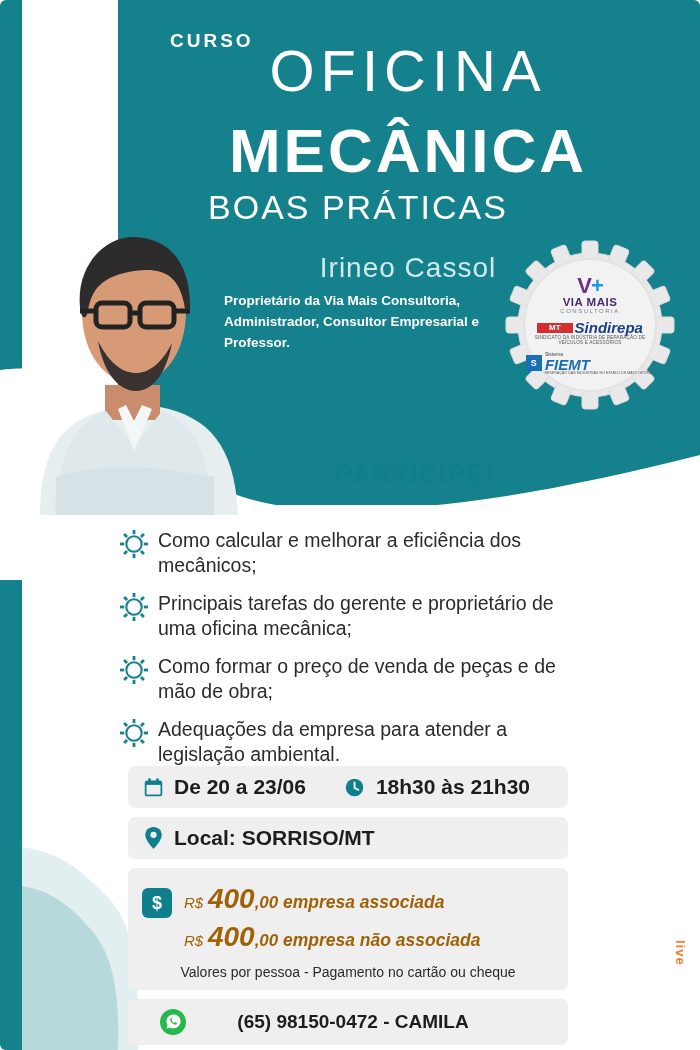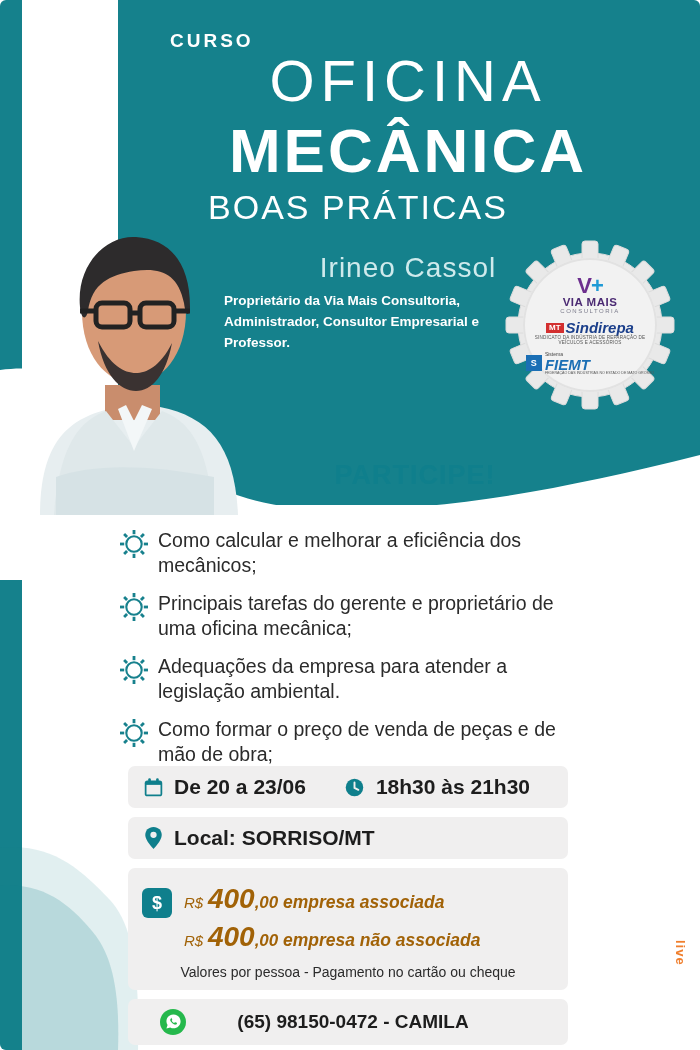--- a/index.html
+++ b/index.html
@@ -62,21 +62,21 @@
     left: 170px;
     top: 30px;
     color: #ffffff;
     font-size: 19px;
     font-weight: bold;
     letter-spacing: 3px;
   }
   .title-1 {
     position: absolute;
     left: 0;
-    top: 51px;
+    top: 41px;
     width: 700px;
     text-align: center;
     padding-left: 116px;
     box-sizing: border-box;
     color: #ffffff;
     font-size: 58px;
     letter-spacing: 6px;
     font-weight: 300;
     line-height: 1.05;
   }
@@ -191,21 +191,21 @@
     text-align: center;
     line-height: 1;
     margin-top: 2px;
   }
   .logo-sind .mt {
     display: inline-block;
     background: #d32f2f;
     color: #fff;
     font-size: 8px;
     font-weight: bold;
-    padding: 1px 3px;
+    padding: 1px 12px;
     vertical-align: middle;
   }
   .logo-sind .sname {
     display: inline-block;
     color: #1b3f8b;
     font-size: 15px;
     font-weight: bold;
     font-style: italic;
     vertical-align: middle;
     margin-left: 2px;
@@ -528,40 +528,40 @@
           <rect x="18" y="0" width="4" height="6"></rect>
             <rect x="18" y="34" width="4" height="6"></rect>
           <rect x="0" y="18" width="6" height="4"></rect>
             <rect x="34" y="18" width="6" height="4"></rect>
           <rect x="18" y="0" width="4" height="6" transform="rotate(45 20 20)"></rect>
           <rect x="18" y="34" width="4" height="6" transform="rotate(45 20 20)"></rect>
           <rect x="0" y="18" width="6" height="4" transform="rotate(45 20 20)"></rect>
           <rect x="34" y="18" width="6" height="4" transform="rotate(45 20 20)"></rect>
         </g>
       </svg>
-      <div class="bullet-text">Adequações da empresa para atender a legislação ambiental.</div>
+      <div class="bullet-text">Como formar o preço de venda de peças e de mão de obra;</div>
     </div>
 
     <div class="bullet-row">
       <svg class="gear-bullet" viewBox="0 0 40 40">
         <g fill="none" stroke="#17818d" stroke-width="3">
           <circle cx="20" cy="20" r="11"></circle>
         </g>
         <g fill="#17818d">
           <rect x="18" y="0" width="4" height="6"></rect>
             <rect x="18" y="34" width="4" height="6"></rect>
           <rect x="0" y="18" width="6" height="4"></rect>
             <rect x="34" y="18" width="6" height="4"></rect>
           <rect x="18" y="0" width="4" height="6" transform="rotate(45 20 20)"></rect>
           <rect x="18" y="34" width="4" height="6" transform="rotate(45 20 20)"></rect>
           <rect x="0" y="18" width="6" height="4" transform="rotate(45 20 20)"></rect>
           <rect x="34" y="18" width="6" height="4" transform="rotate(45 20 20)"></rect>
         </g>
       </svg>
-      <div class="bullet-text">Como formar o preço de venda de peças e de mão de obra;</div>
+      <div class="bullet-text">Adequações da empresa para atender a legislação ambiental.</div>
     </div>
 
   </div>
 
   <div class="info-wrap">
 
     <div class="box row-1">
       <span class="ico">
         <svg width="21" height="21" viewBox="0 0 24 24" fill="#0f7f8c">
           <rect x="2" y="4" width="20" height="18" rx="3"></rect>

